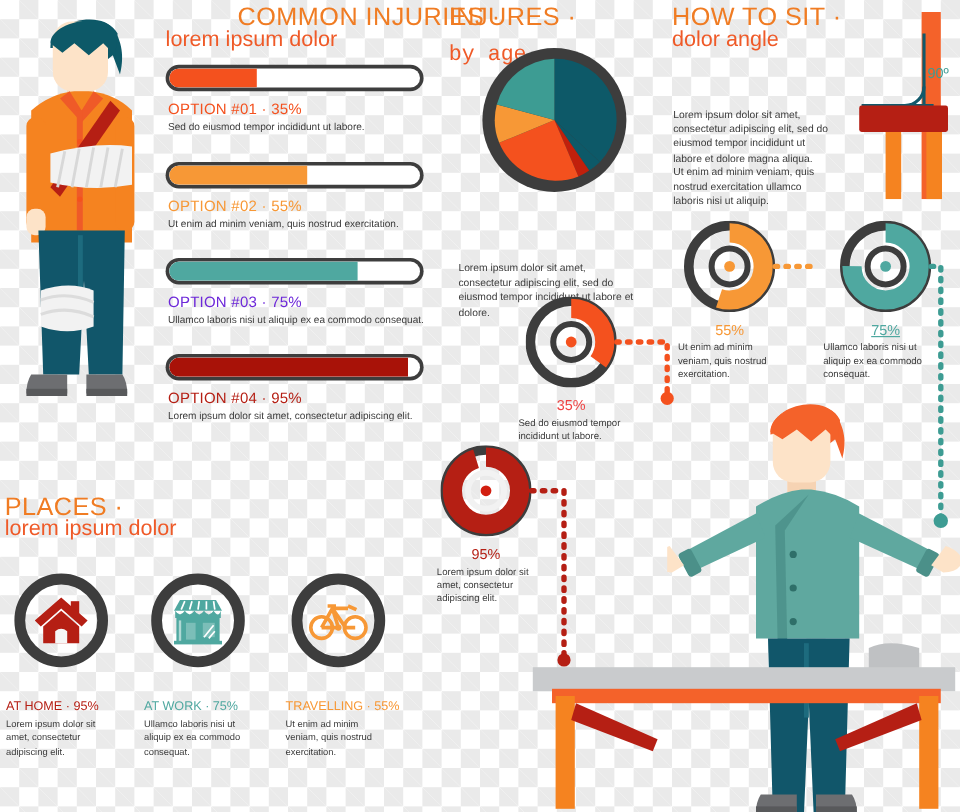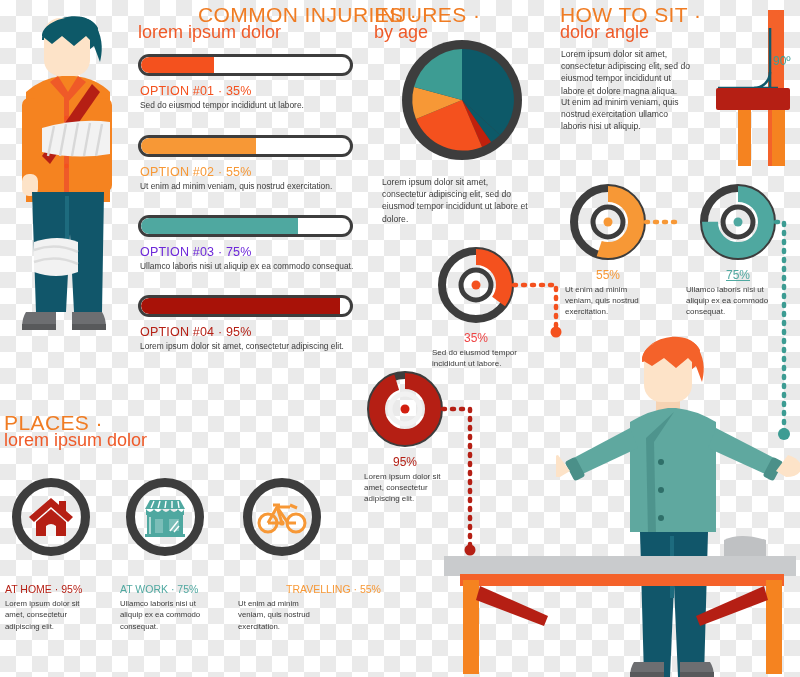--- a/index.html
+++ b/index.html
@@ -13,21 +13,21 @@
     background-size:32px 32px;
     background-position:0 0,16px 16px;
   }
   .abs{position:absolute;}
 
   
   .h-main{font-size:21px;letter-spacing:.4px;color:#f07c23;line-height:1.05;white-space:nowrap;}
   .h-sub{font-size:18px;color:#ef5a28;line-height:1.15;white-space:nowrap;}
 
   
-  .body-txt{font-size:8.6px;color:#3b3b3b;line-height:1.42;}
+  .body-txt{font-size:8.6px;color:#3b3b3b;line-height:1.42;margin-top:41px;}
   .opt-title{font-size:12.5px;letter-spacing:.2px;white-space:nowrap;}
   .opt-desc{font-size:8.4px;color:#3b3b3b;line-height:1.4;margin-top:1px;}
 
   
   .pbar{width:215px;height:22px;background:#3d3d3d;border-radius:11px;padding:3px;box-sizing:border-box;}
   .pbar-inner{height:100%;background:#ffffff;border-radius:8px;overflow:hidden;position:relative;}
   .pbar-fill{height:100%;border-radius:8px 0 0 8px;}
 
   
   .place-ring{width:78px;height:78px;border-radius:50%;border:9px solid #3d3d3d;box-sizing:border-box;
@@ -127,21 +127,21 @@
   <div class="pbar">
     <div class="pbar-inner">
         <div class="pbar-fill" style="width:95%;background:#a81208;"></div>
       </div>
   </div>
 </div>
 <div class="abs opt-title" style="left:140px;top:325px;color:#b51f14;">OPTION #04 · 95%</div>
 <div class="abs opt-desc" style="left:140px;top:340px;width:215px;">Lorem ipsum dolor sit amet, consectetur adipiscing elit.</div>
 
 <div class="abs h-main" style="left:374px;top:4px;">INJURES ·</div>
-<div class="abs h-sub" style="left:374px;top:22px;">by age</div>
+<div class="abs h-sub" style="left:374px;top:36px;font-family:Liberation Mono, monospace;">by age</div>
 
 <div class="abs" style="left:398px;top:36px;">
 <svg width="128" height="128" viewBox="0 0 128 128">
   <circle cx="64" cy="64" r="60" fill="#3d3d3d"></circle>
 
   <path d="M64 64 L64 13 A51 51 0 0 1 102 99 Z" fill="#0d5968"></path>
   <path d="M64 64 L102 99 A51 51 0 0 1 93 106 Z" fill="#0d5968"></path>
   <path d="M64 64 L93 106 A51 51 0 0 1 84 111 Z" fill="#c1200c"></path>
   <path d="M64 64 L84 111 A51 51 0 0 1 18 83 Z" fill="#f4511e"></path>
   <path d="M64 64 L18 83 A51 51 0 0 1 16 51 Z" fill="#f79836"></path>
@@ -274,21 +274,21 @@
       <path d="M11 24 L20 8 L31 24 L39 24"></path>
       <path d="M20 8 L33 8"></path>
       <path d="M25 24 L20 8"></path>
       <path d="M11 24 L25 24"></path>
       <path d="M16 6 L23 6"></path>
       <path d="M33 6 L40 9"></path>
     </g>
     <circle cx="25" cy="24" r="2.6" fill="#f79836"></circle>
   </svg>
 </div>
-<div class="abs place-title" style="left:238px;top:583px;color:#f79836;margin-left:48px;">TRAVELLING · 55%</div>
+<div class="abs place-title" style="left:238px;top:583px;color:#f79836;">TRAVELLING · 55%</div>
 <div class="abs place-desc" style="left:238px;top:597px;">Ut enim ad minim veniam, quis nostrud exercitation.</div>
 
 <div class="abs" style="left:556px;top:322px;">
 <svg width="244" height="355" viewBox="0 0 244 355">
 
   <path d="M86 40 C86 14 132 6 142 26 C150 40 148 52 146 60 L140 44 L130 52 L120 40 L108 50 L98 38 Z" fill="#f4622a"></path>
 
   <rect x="100" y="56" width="24" height="46" fill="#f6d3b3"></rect>
 
   <rect x="88" y="20" width="48" height="60" rx="17" fill="#fde3c8"></rect>

